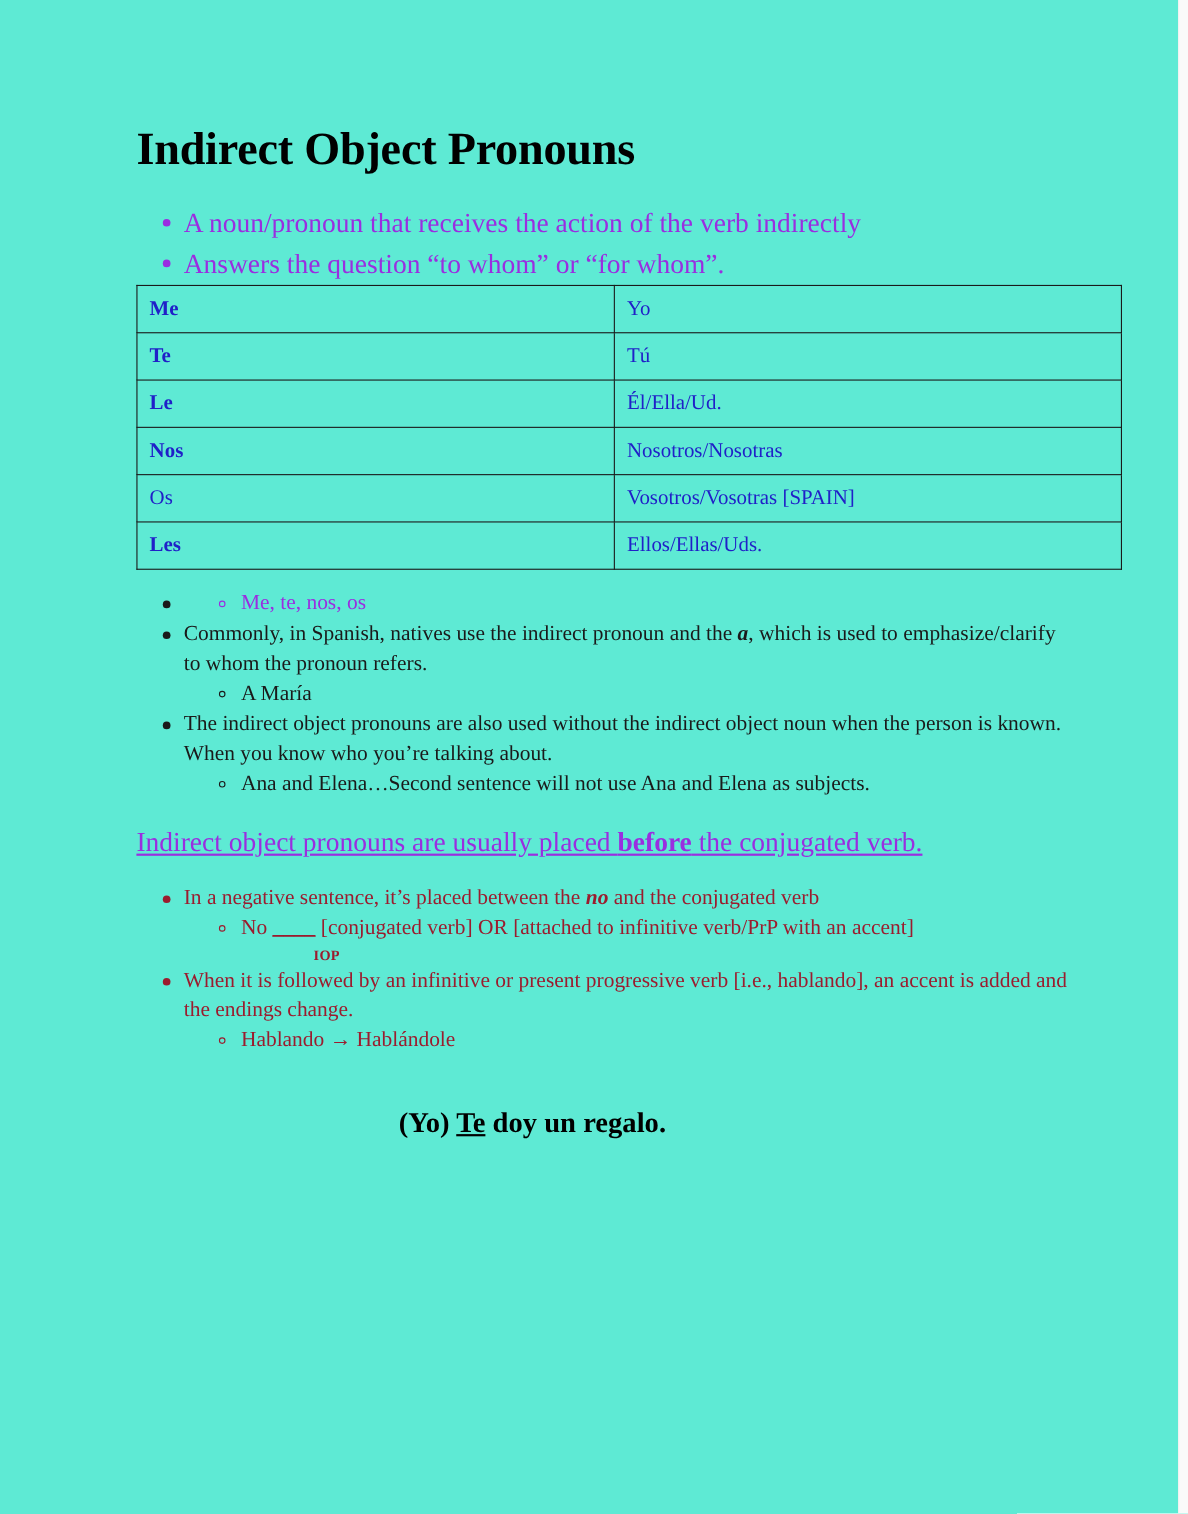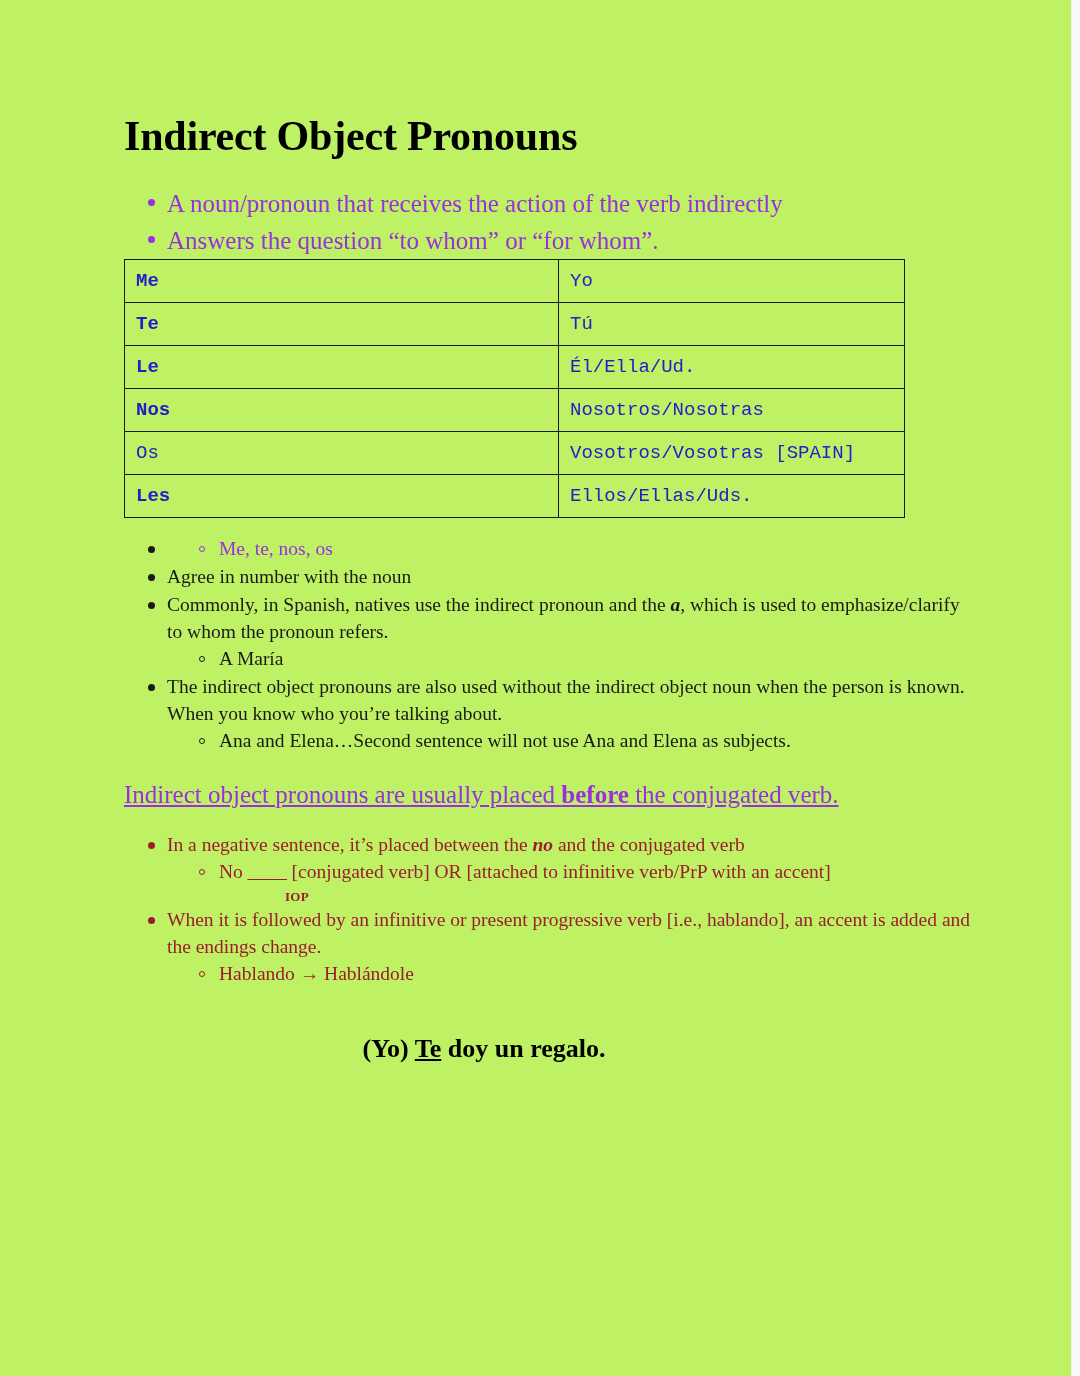--- a/index.html
+++ b/index.html
@@ -8,21 +8,21 @@
     background: #ffffff;
   }
   body {
     font-family: "Liberation Serif", "DejaVu Serif", serif;
     color: #000000;
   }
   .page {
     position: relative;
     width: 1080px;
     height: 1376px;
-    background: #bef264;
+    background: #5eead4;
     box-sizing: border-box;
     overflow: hidden;
   }
   .page-edge {
     position: absolute;
     top: 0;
     right: 0;
     width: 8px;
     height: 1376px;
     background: #fafafa;
@@ -93,24 +93,23 @@
     font-size: 25px;
     line-height: 1.42;
     margin: 0 0 22px 0;
   }
   .intro > li { padding-left: 47px; }
   .intro > li > .bdot { left: 28px; width: 9px; height: 9px; }
 
   
   table.pron {
     border-collapse: collapse;
-    width: 781px;
+    width: 896px;
     margin: 0 0 18px 0;
     table-layout: fixed;
-    font-family: Liberation Mono, monospace;
   }
   table.pron td {
     border: 1.5px solid #1a1a1a;
     padding: 8px 10px 8px 11px;
     height: 26px;
     color: #2020C8;
     font-size: 19px;
     vertical-align: middle;
     line-height: 1.2;
   }
@@ -231,24 +230,20 @@
         <span class="bdot"></span>
         <ul class="lvl2">
           <li class="sub-purple">
             <span class="bcirc"></span>
             <span>Me, te, nos, os</span>
           </li>
         </ul>
       </li>
       <li>
         <span class="bdot"></span>
-        <span>Agree in number with the noun</span>
-      </li>
-      <li>
-        <span class="bdot"></span>
         <span>Commonly, in Spanish, natives use the indirect pronoun and the </span><span class="bi">a</span><span>, which is used to emphasize/clarify to whom the pronoun refers.</span>
         <ul class="lvl2">
           <li>
             <span class="bcirc"></span>
             <span>A María</span>
           </li>
         </ul>
       </li>
       <li>
         <span class="bdot"></span>

